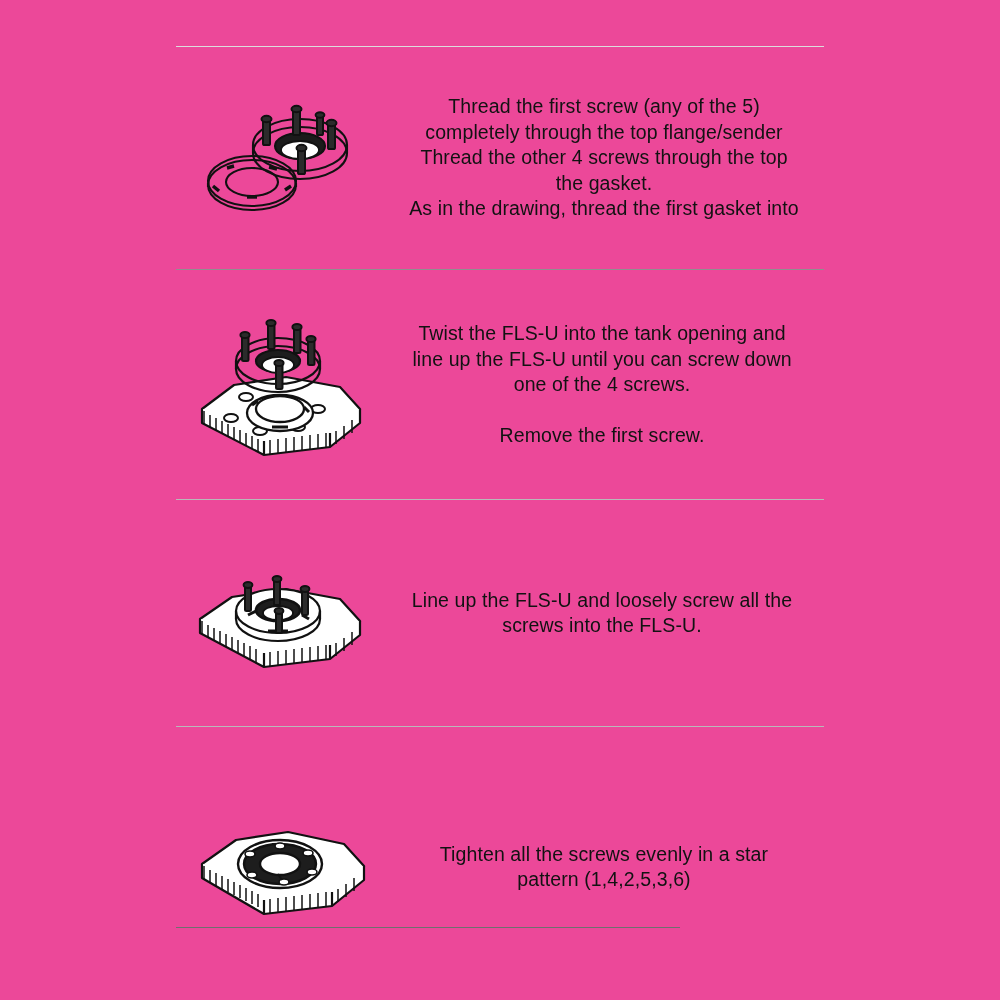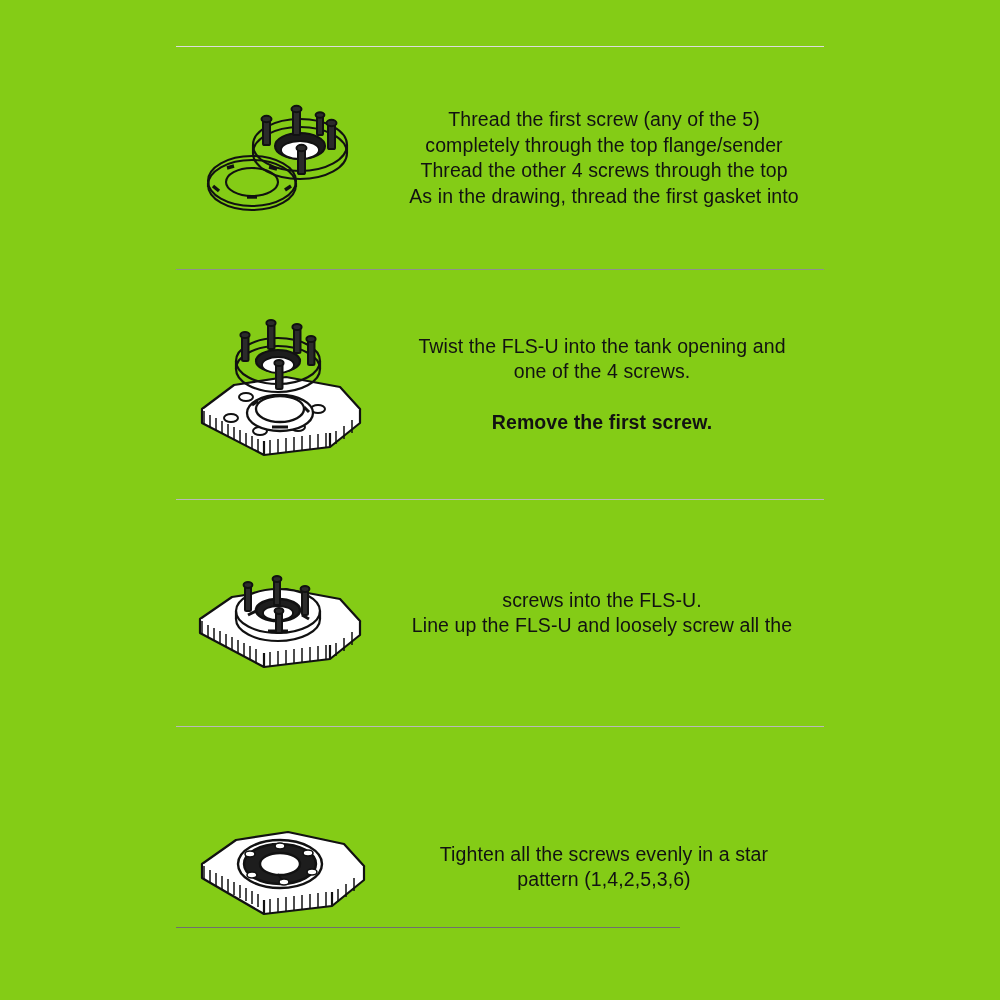--- a/index.html
+++ b/index.html
@@ -9,21 +9,21 @@
     height: 1000px;
     background: #ffffff;
     font-family: "Liberation Sans", sans-serif;
     overflow: hidden;
   }
 
   #page {
     position: relative;
     width: 1000px;
     height: 1000px;
-    background: #84cc16;
+    background: #ec4899;
   }
 
   
   .doc {
     position: absolute;
     left: 176px;
     top: 46px;
     width: 648px;
   }
 
@@ -56,21 +56,21 @@
     flex: 1 1 auto;
     text-align: center;
     color: #121212;
     font-size: 19.5px;
     line-height: 25.5px;
     letter-spacing: 0.1px;
     padding: 0 6px 0 2px;
     box-sizing: border-box;
   }
   .row-text p { margin: 0; }
-  .row-text p.gap { margin-top: 25px; font-weight: bold; }
+  .row-text p.gap { margin-top: 25px; }
 
   
   .row.r1 { height: 222px; }
   .row.r2 { height: 229px; justify-content: center; }
   .row.r3 { height: 226px; }
   .row.r4 { height: 200px; padding-top: 80px; justify-content: center; }
 
   .row.r1 .row-art { flex-basis: 212px; }
   .row.r2 .row-art { flex-basis: 208px; }
   .row.r3 .row-art { flex-basis: 208px; }
@@ -135,20 +135,21 @@
               <rect x="120" y="22" width="6" height="20" rx="1.6"></rect>
               <ellipse cx="123" cy="22" rx="4.4" ry="2.8"></ellipse>
             </g>
           </g>
         </svg>
       </div>
       <div class="row-text">
         <p>Thread the first screw (any of the 5)</p>
         <p>completely through the top flange/sender</p>
         <p>Thread the other 4 screws through the top</p>
+        <p>the gasket.</p>
         <p>As in the drawing, thread the first gasket into</p>
       </div>
     </div>
 
     <div class="rule mid"></div>
 
     <div class="row r2">
       <div class="row-art">
         <svg width="180" height="160" viewBox="0 0 180 160" aria-hidden="true">
           <g fill="#fff" stroke="#111" stroke-width="2.2" stroke-linejoin="round">
@@ -230,20 +231,21 @@
               </g>
             <g>
                 <rect x="86" y="58" width="6.5" height="26" rx="1.5"></rect>
                 <ellipse cx="89" cy="58" rx="4.6" ry="3"></ellipse>
               </g>
           </g>
         </svg>
       </div>
       <div class="row-text">
         <p>Twist the FLS-U into the tank opening and</p>
+        <p>line up the FLS-U until you can screw down</p>
         <p>one of the 4 screws.</p>
         <p class="gap">Remove the first screw.</p>
       </div>
     </div>
 
     <div class="rule faint"></div>
 
     <div class="row r3">
       <div class="row-art">
         <svg width="180" height="120" viewBox="0 0 180 120" aria-hidden="true">
@@ -307,22 +309,22 @@
                 <ellipse cx="115" cy="36" rx="4.4" ry="2.9"></ellipse>
               </g>
             <g>
                 <rect x="86" y="58" width="6" height="22" rx="1.5"></rect>
                 <ellipse cx="89" cy="58" rx="4.4" ry="2.9"></ellipse>
               </g>
           </g>
         </svg>
       </div>
       <div class="row-text">
+        <p>Line up the FLS-U and loosely screw all the</p>
         <p>screws into the FLS-U.</p>
-        <p>Line up the FLS-U and loosely screw all the</p>
       </div>
     </div>
 
     <div class="rule faint"></div>
 
     <div class="row r4">
       <div class="row-art">
         <svg width="180" height="110" viewBox="0 0 180 110" aria-hidden="true">
           <g fill="#fff" stroke="#111" stroke-width="2.2" stroke-linejoin="round">
             <path d="M10 52 L44 28 L96 20 L152 32 L172 54 L140 80 L72 88 Z"></path>

